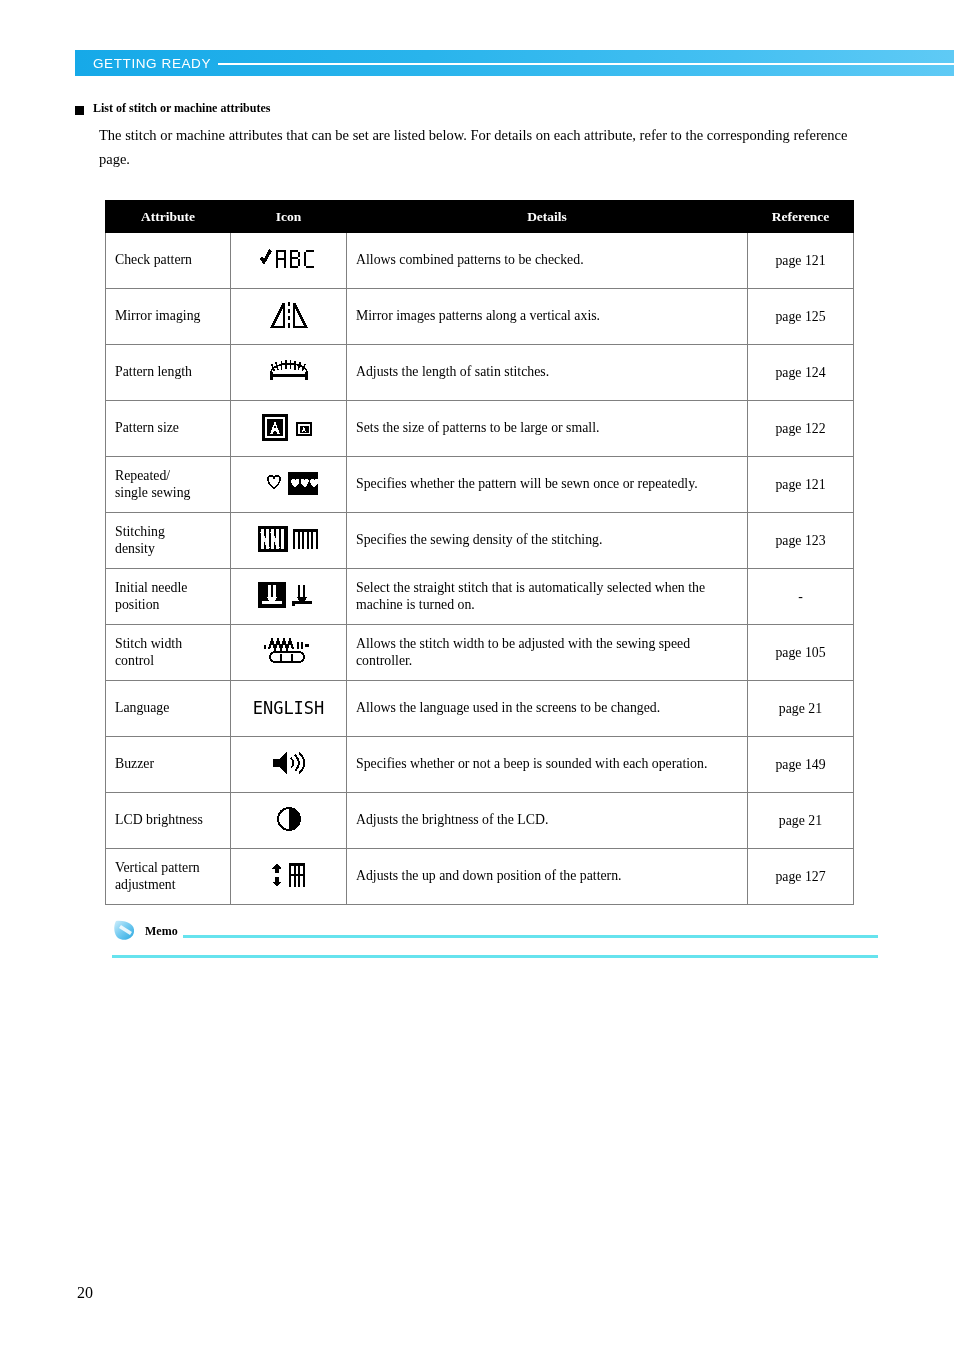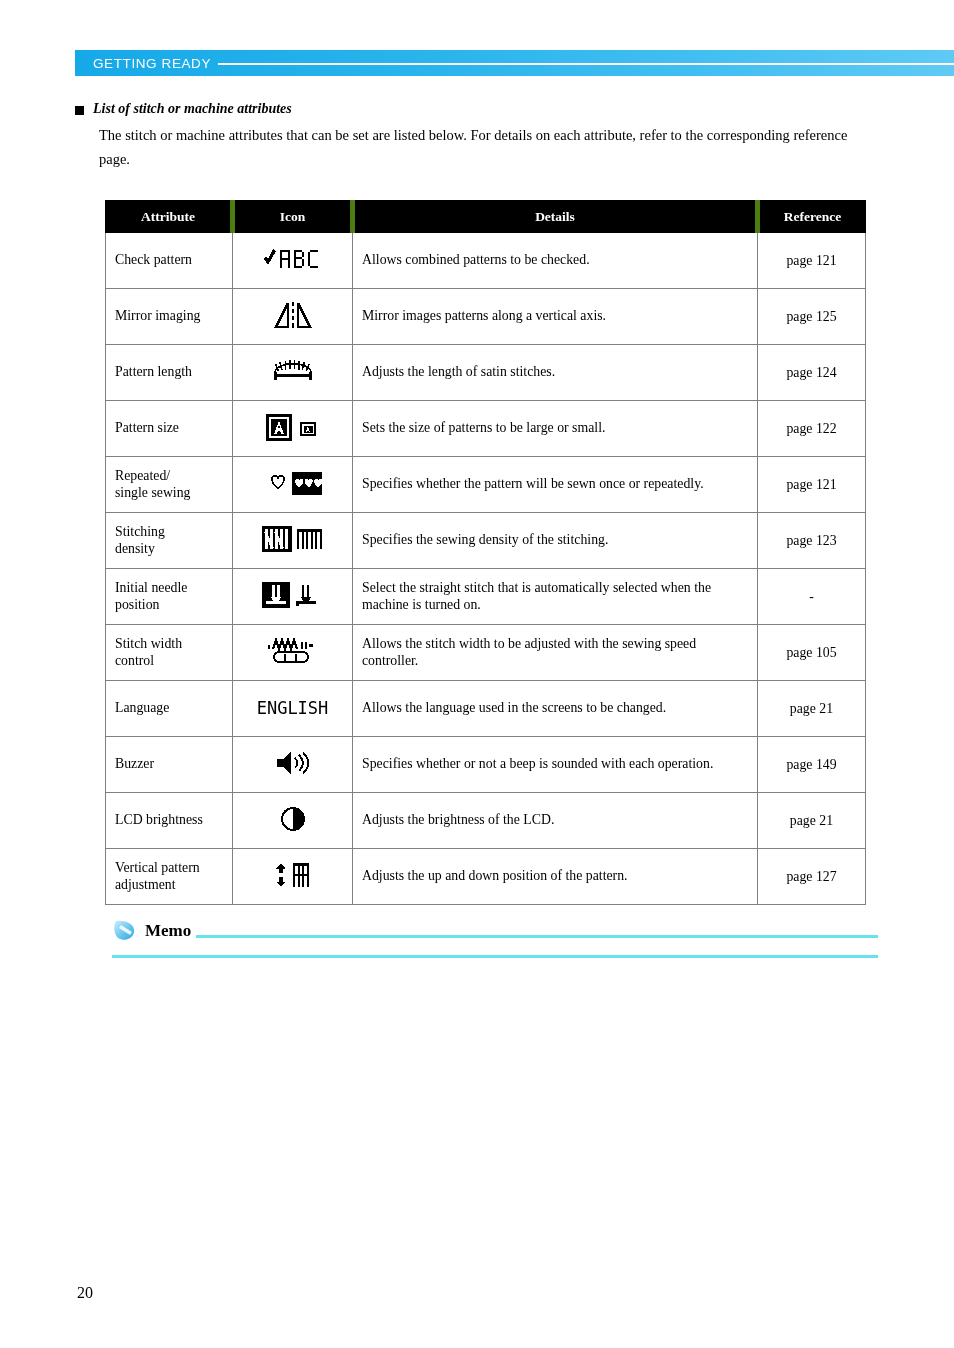--- a/index.html
+++ b/index.html
@@ -57,22 +57,21 @@
     width: 9px;
     height: 9px;
     background: #000;
     margin-top: 5px;
     margin-right: 9px;
     flex: none;
   }
   .section-head-text {
     font-family: "Liberation Serif", serif;
     font-weight: bold;
-    font-size: 14px;
-    font-style: italic;
+    font-size: 12px;
   }
 
   .section-body {
     position: absolute;
     left: 99px;
     top: 124px;
     width: 760px;
     font-size: 14.5px;
     line-height: 1.65;
   }
@@ -95,21 +94,21 @@
     background: #000000;
     color: #ffffff;
     font-family: "Liberation Serif", serif;
     font-weight: bold;
     font-size: 13.5px;
     height: 31px;
     text-align: center;
     border-color: #000000;
   }
   .attr-table thead th.col-sep {
-    border-left: 5px solid #4d7c0f;
+    border-left: 1px solid #4d7c0f;
   }
   .col-attribute { width: 124px; }
   .col-icon      { width: 115px; }
   .col-details   { width: 400px; }
   .col-reference { width: 105px; }
 
   .attr-table tbody tr { height: 56px; }
 
   td.cell-attribute {
     padding: 0 0 0 9px;
@@ -155,21 +154,21 @@
   }
   .memo-head {
     display: flex;
     align-items: center;
     height: 26px;
   }
   .memo-icon { flex: none; margin-right: 7px; line-height: 0; }
   .memo-title {
     font-family: "Liberation Serif", serif;
     font-weight: bold;
-    font-size: 17px;
+    font-size: 12px;
     margin-right: 5px;
     white-space: nowrap;
   }
   .memo-rule-top {
     flex: 1;
     height: 3px;
     background: #66e3ee;
     position: relative;
     top: 5px;
   }

